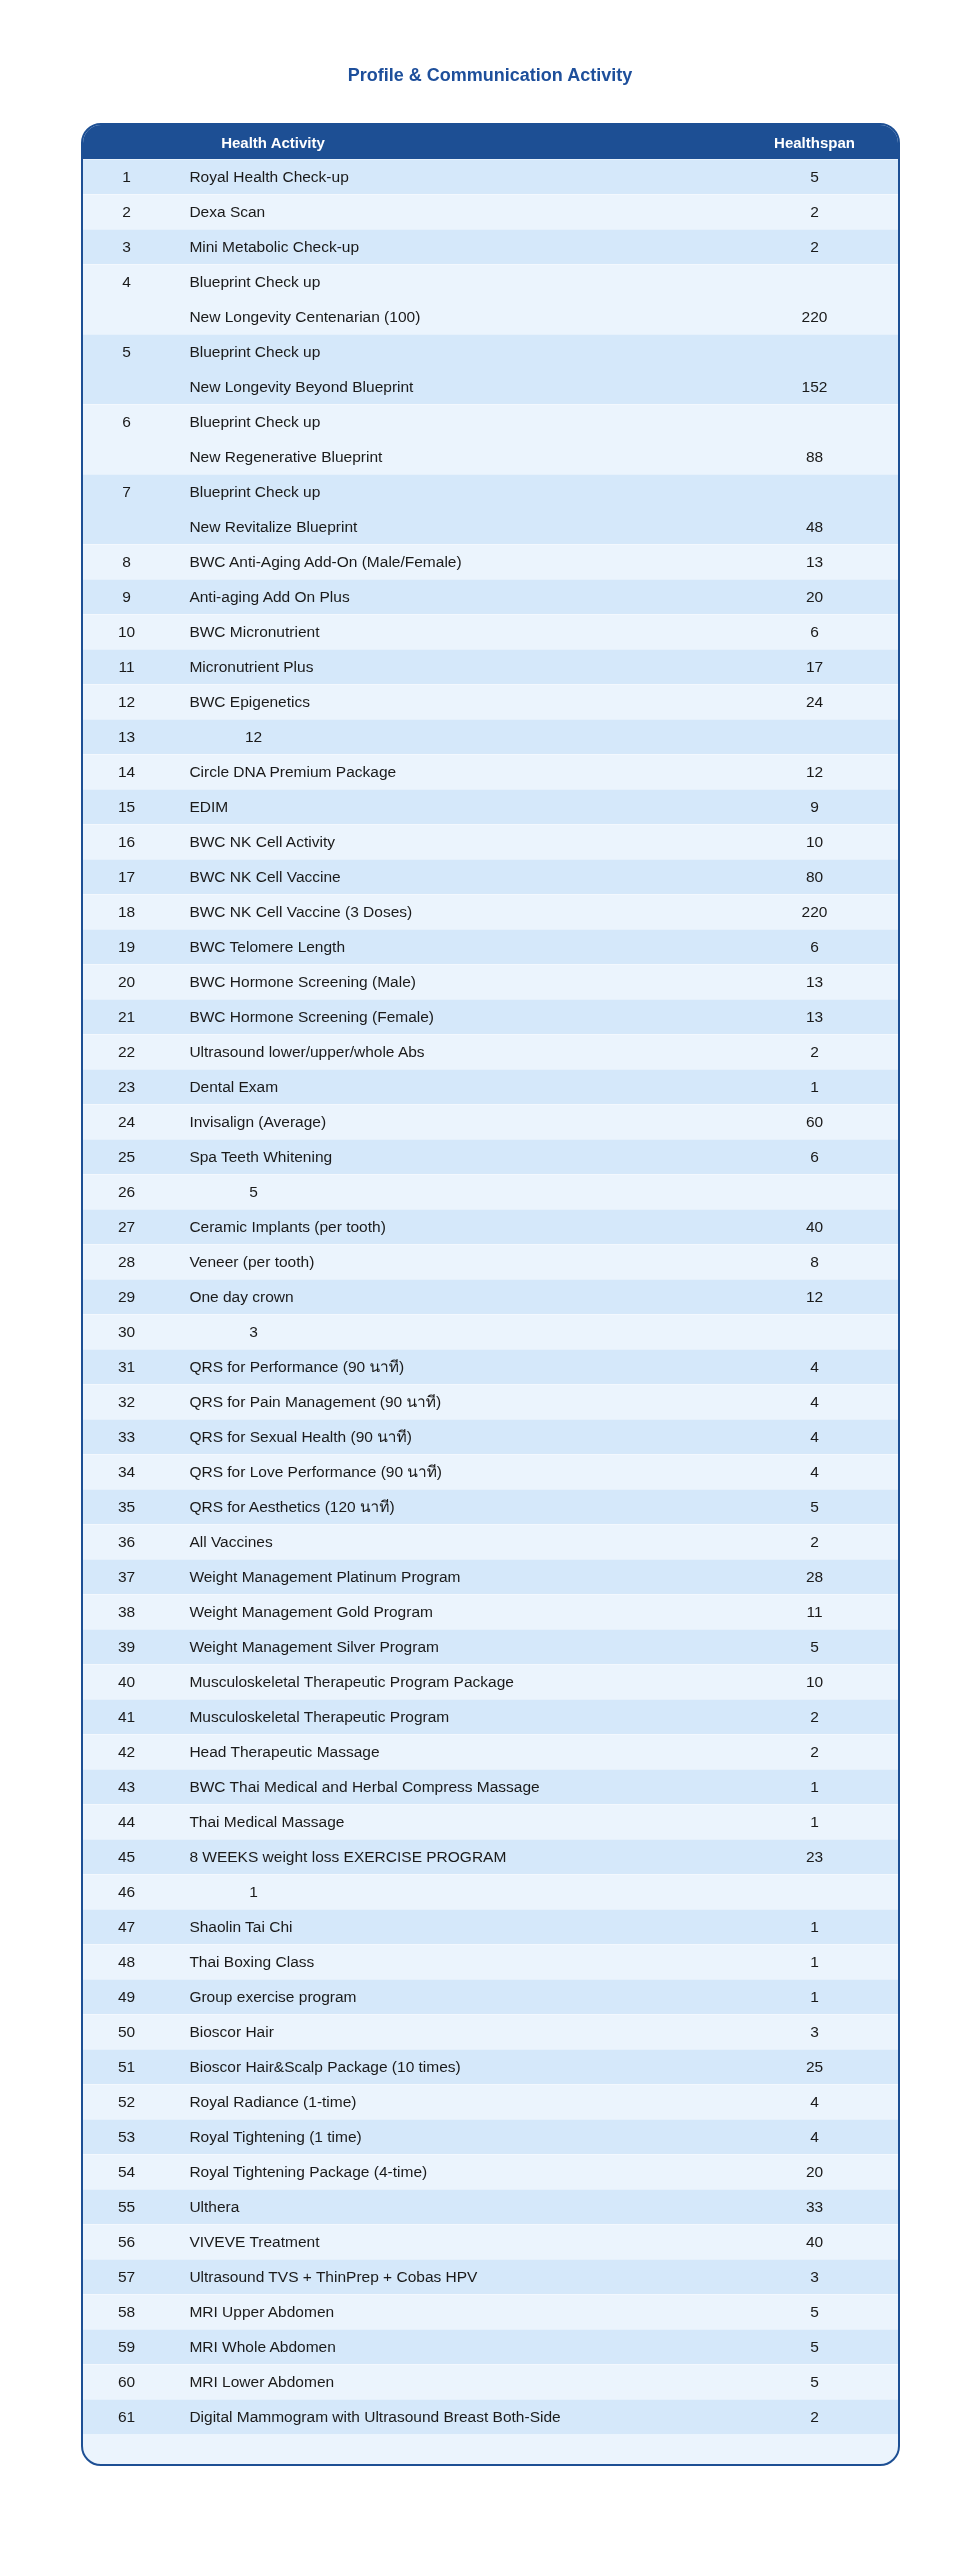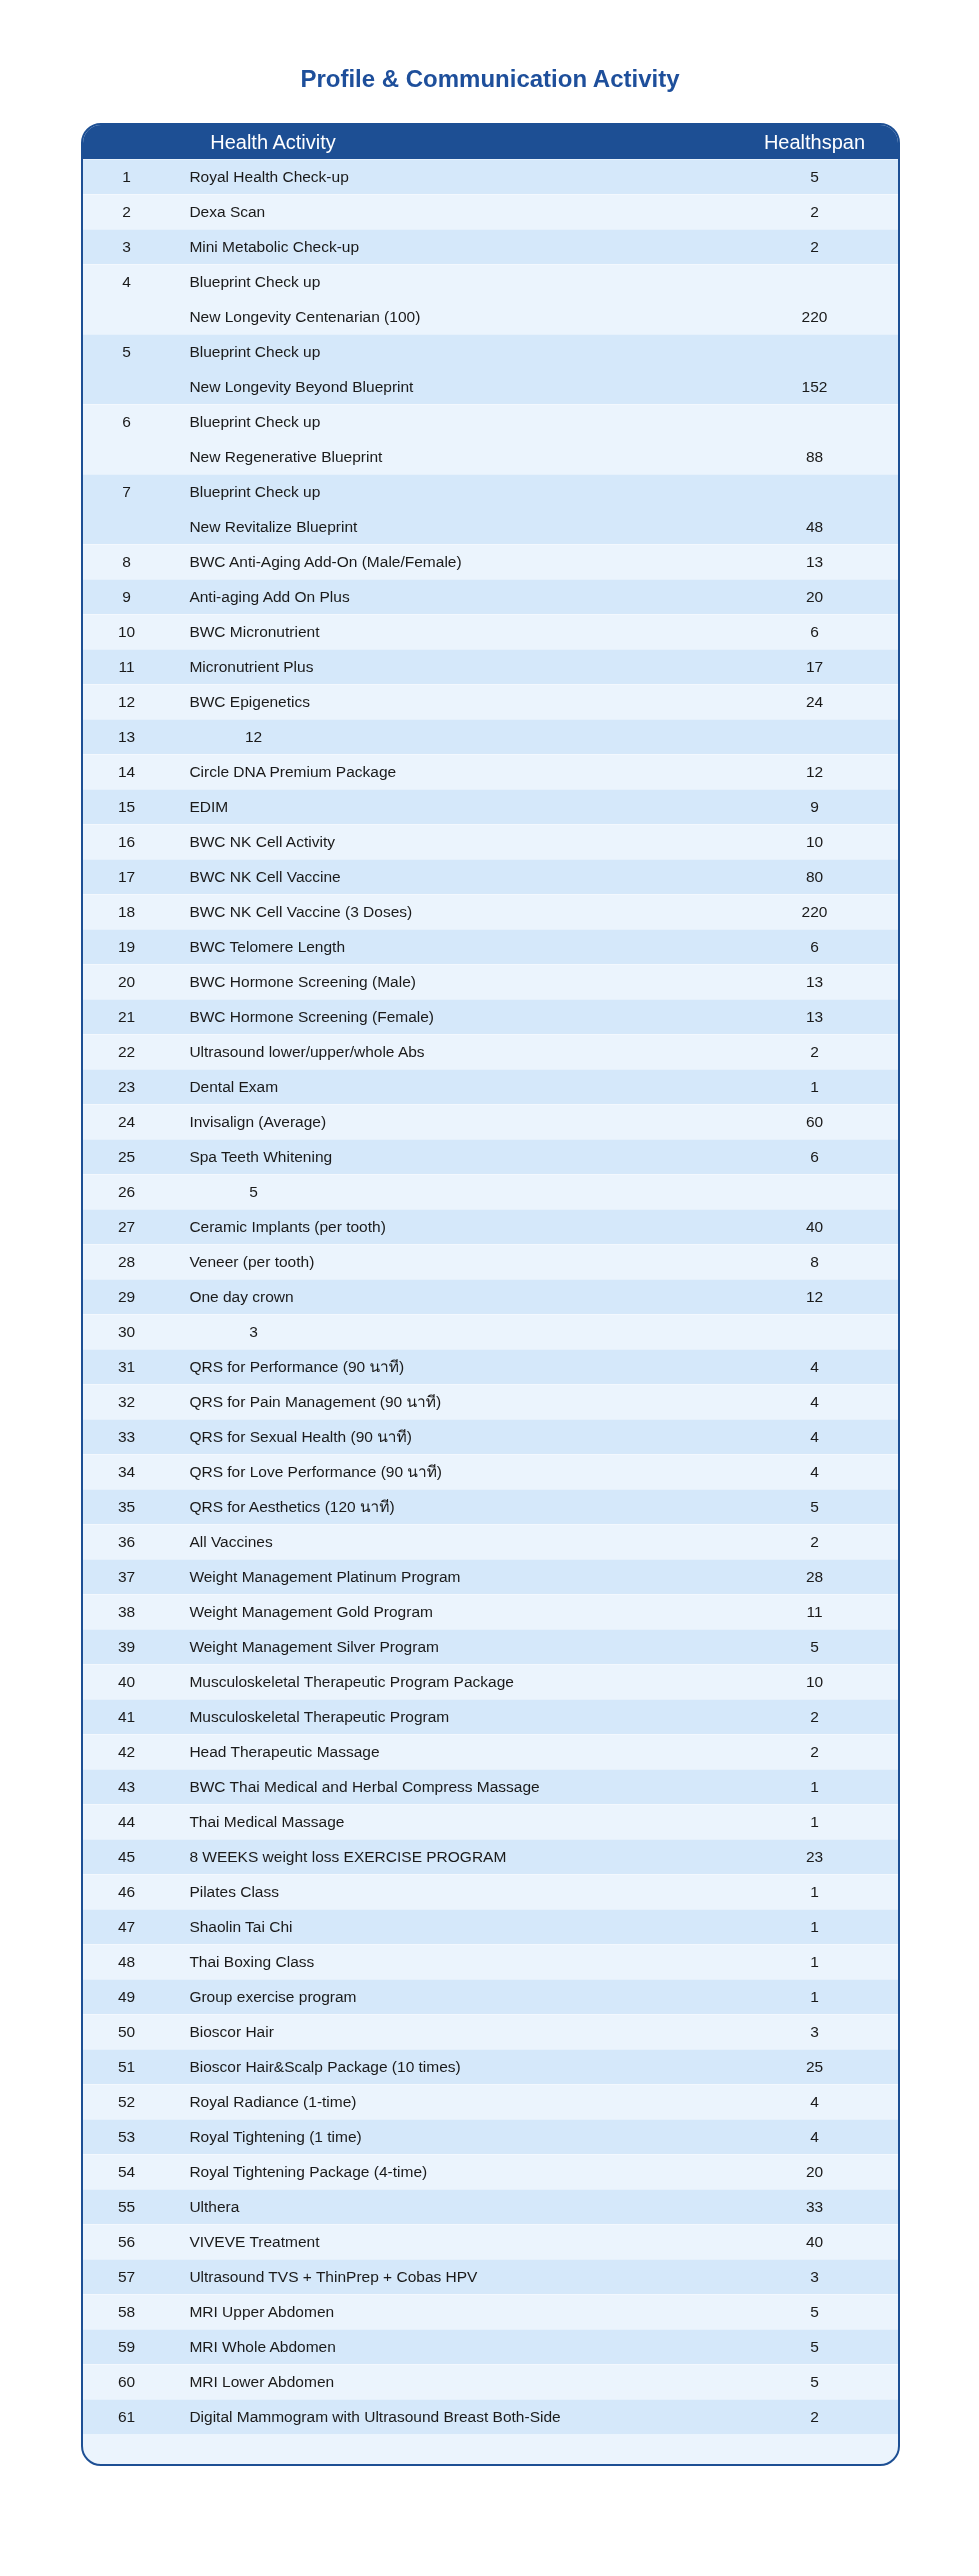--- a/index.html
+++ b/index.html
@@ -23,43 +23,43 @@
     height: 2576px;
     background: #FFFFFF;
     overflow: hidden;
   }
   .page-title {
     position: absolute;
     top: 65px;
     left: 0;
     width: 100%;
     text-align: center;
-    font-size: 24px;
+    font-size: 18px;
     font-weight: bold;
     color: var(--title-text);
     letter-spacing: 0px;
   }
   .table-card {
     position: absolute;
     left: 81px;
     top: 123px;
     width: 819px;
     border: 2.3px solid var(--border);
     border-radius: 20px;
     overflow: hidden;
     background: var(--stripe-light);
   }
   .thead {
     display: flex;
     align-items: center;
     height: 34px;
     background: var(--header-bg);
     color: var(--header-text);
-    font-weight: normal;
-    font-size: 20px;
+    font-weight: bold;
+    font-size: 15px;
   }
   .col-num { width: 87px; flex: 0 0 auto; }
   .col-name { flex: 1 1 auto; min-width: 0; }
   .col-val { width: 167px; flex: 0 0 auto; text-align: center; }
   .hname-span {
     display: inline-block;
     width: 206px;
     text-align: center;
   }
   .row-block.dark  { background: var(--stripe-dark); }
@@ -436,21 +436,20 @@
         <div class="row-block dark">
           <div class="line">
             <div class="cell-num">45</div>
             <div class="cell-name">8 WEEKS weight loss EXERCISE PROGRAM</div>
             <div class="cell-val">23</div>
           </div>
         </div>
         <div class="row-block light">
           <div class="line">
             <div class="cell-num">46</div>
-            <div class="cell-name">Pilates Class</div>
             <div class="cell-val">1</div>
           </div>
         </div>
         <div class="row-block dark">
           <div class="line">
             <div class="cell-num">47</div>
             <div class="cell-name">Shaolin Tai Chi</div>
             <div class="cell-val">1</div>
           </div>
         </div>

